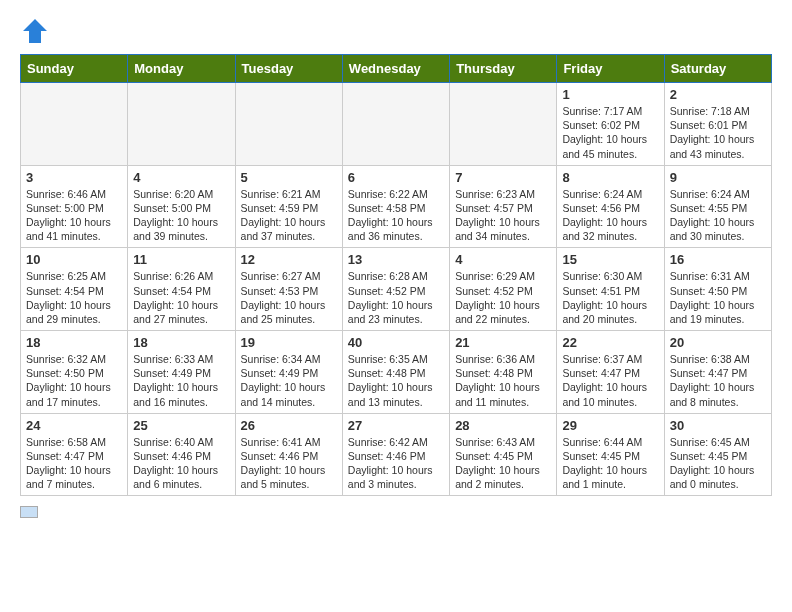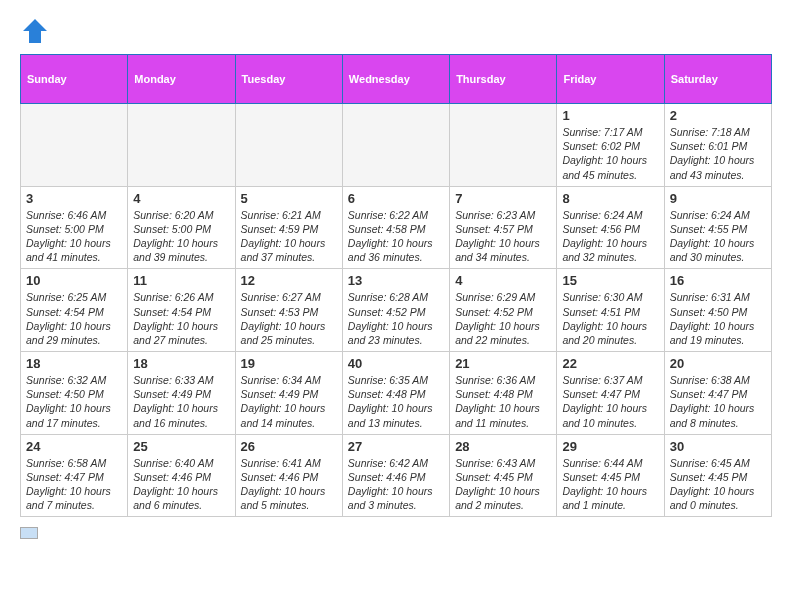--- a/index.html
+++ b/index.html
@@ -51,25 +51,25 @@
     .subtitle {
       font-size: 14px;
       color: #555;
     }
     .calendar-table {
       width: 100%;
       border-collapse: collapse;
       margin-top: 8px;
     }
     .calendar-table th {
-      background: #d946ef;
+      background: #4d7c0f;
       color: #fff;
       text-align: left;
-      padding: 18px 6px;
-      font-size: 11px;
+      padding: 6px 6px;
+      font-size: 13px;
       border: 1px solid #2472c0;
     }
     .calendar-table td {
       vertical-align: top;
       border: 1px solid #ccc;
       padding: 4px 5px;
       font-size: 11px;
       color: #333;
       width: calc(100% / 7);
       min-height: 80px;
@@ -83,21 +83,20 @@
       font-size: 13px;
       font-weight: bold;
       color: #333;
       display: block;
       margin-bottom: 2px;
     }
     .day-info {
       font-size: 10.5px;
       color: #333;
       line-height: 1.35;
-      font-style: italic;
     }
     .legend {
       display: flex;
       align-items: center;
       gap: 6px;
       margin-top: 10px;
       font-size: 12px;
       color: #555;
     }
     .legend-box {

